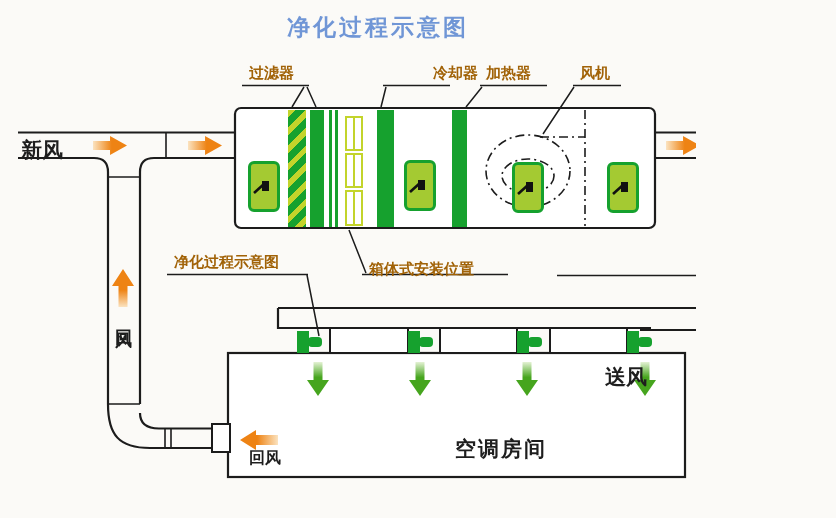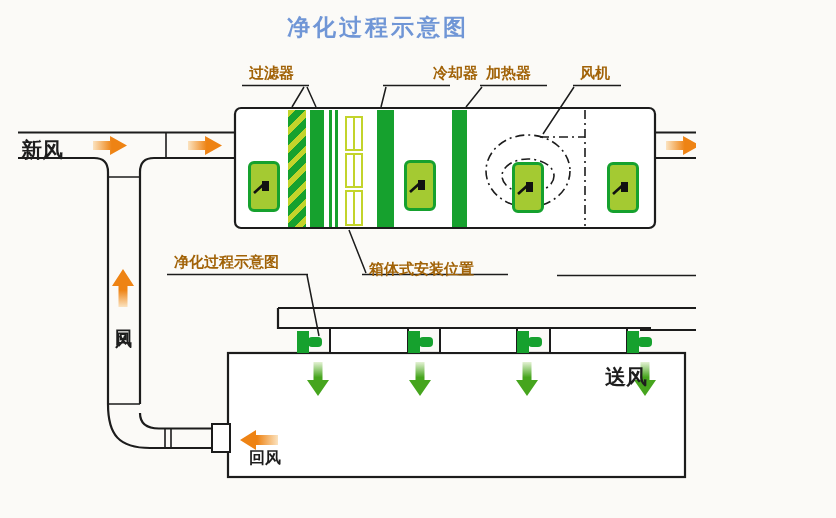--- a/index.html
+++ b/index.html
@@ -195,15 +195,16 @@
   <div class="lbl" style="left:486px;top:64px;">加热器</div>
   <div class="lbl" style="left:580px;top:64px;">风机</div>
 
   <div class="flow" style="left:21px;top:136px;">新风</div>
   <div class="flow-v" style="left:112px;top:316px;">回风</div>
 
   <div class="lbl" style="left:174px;top:253px;">净化过程示意图</div>
   <div class="lbl" style="left:369px;top:260px;">箱体式安装位置</div>
 
   <div class="flow" style="left:573px;top:363px;margin-left:32px;">送风</div>
+  <div class="flow" style="left:455px;top:435px;letter-spacing:2px;">空调房间</div>
   <div class="flow" style="left:249px;top:448px;font-size:16px;">回风</div>
 
 </div>
 
 </body></html>

